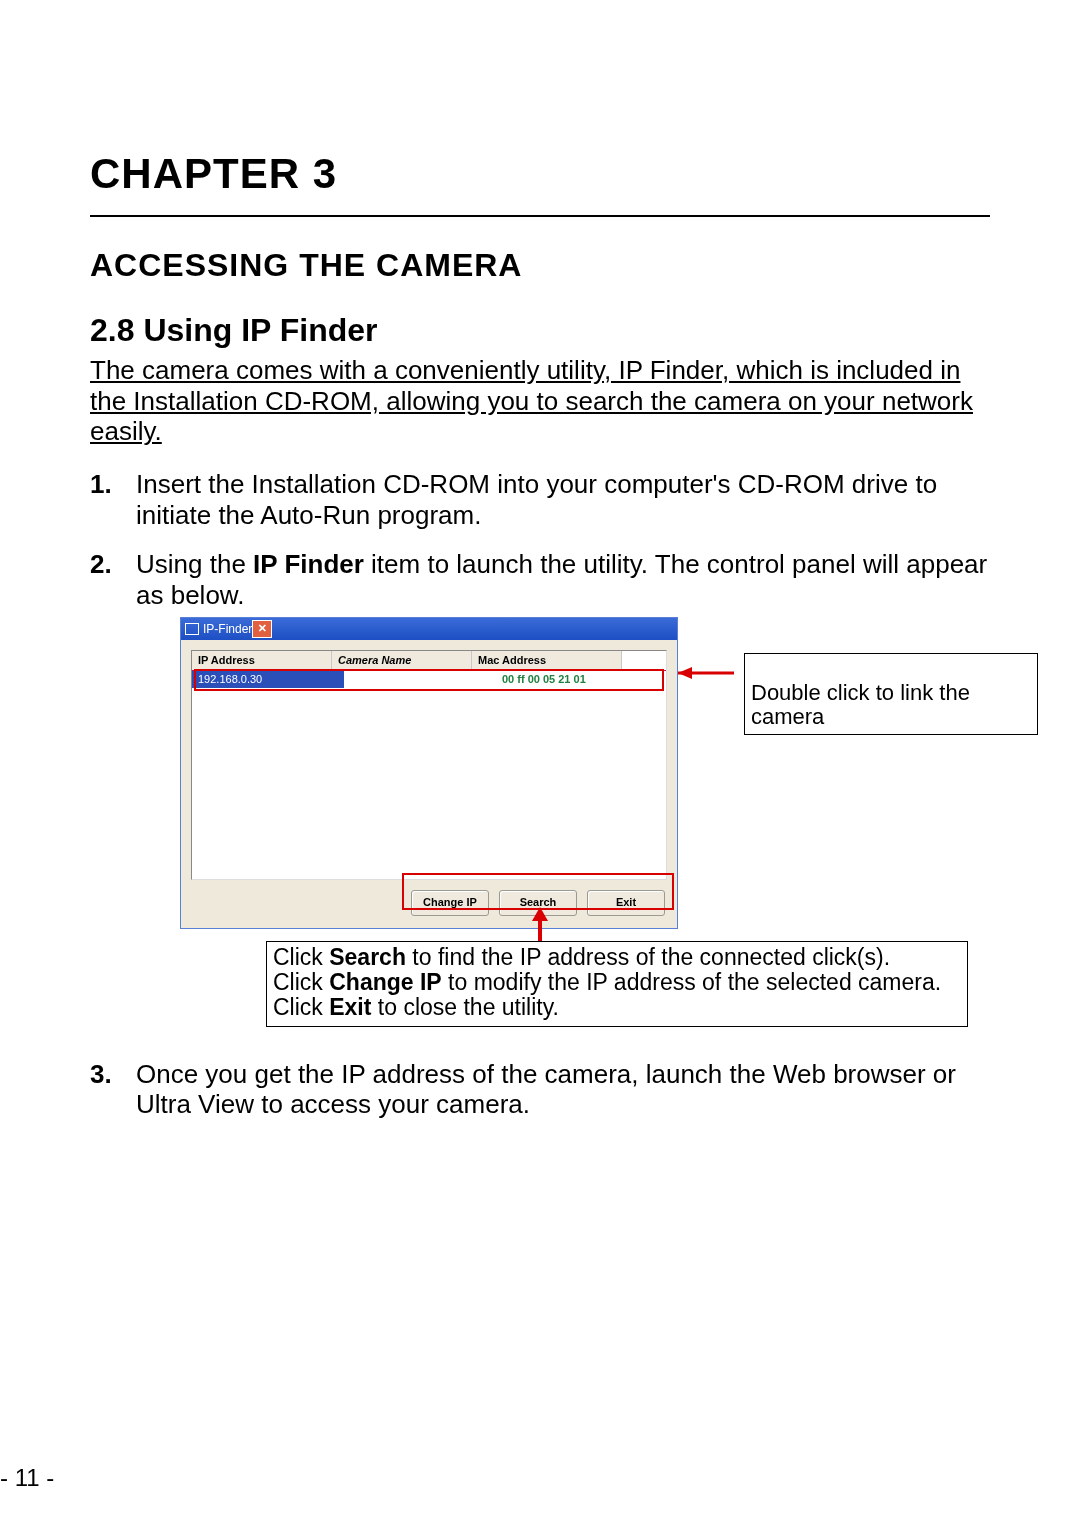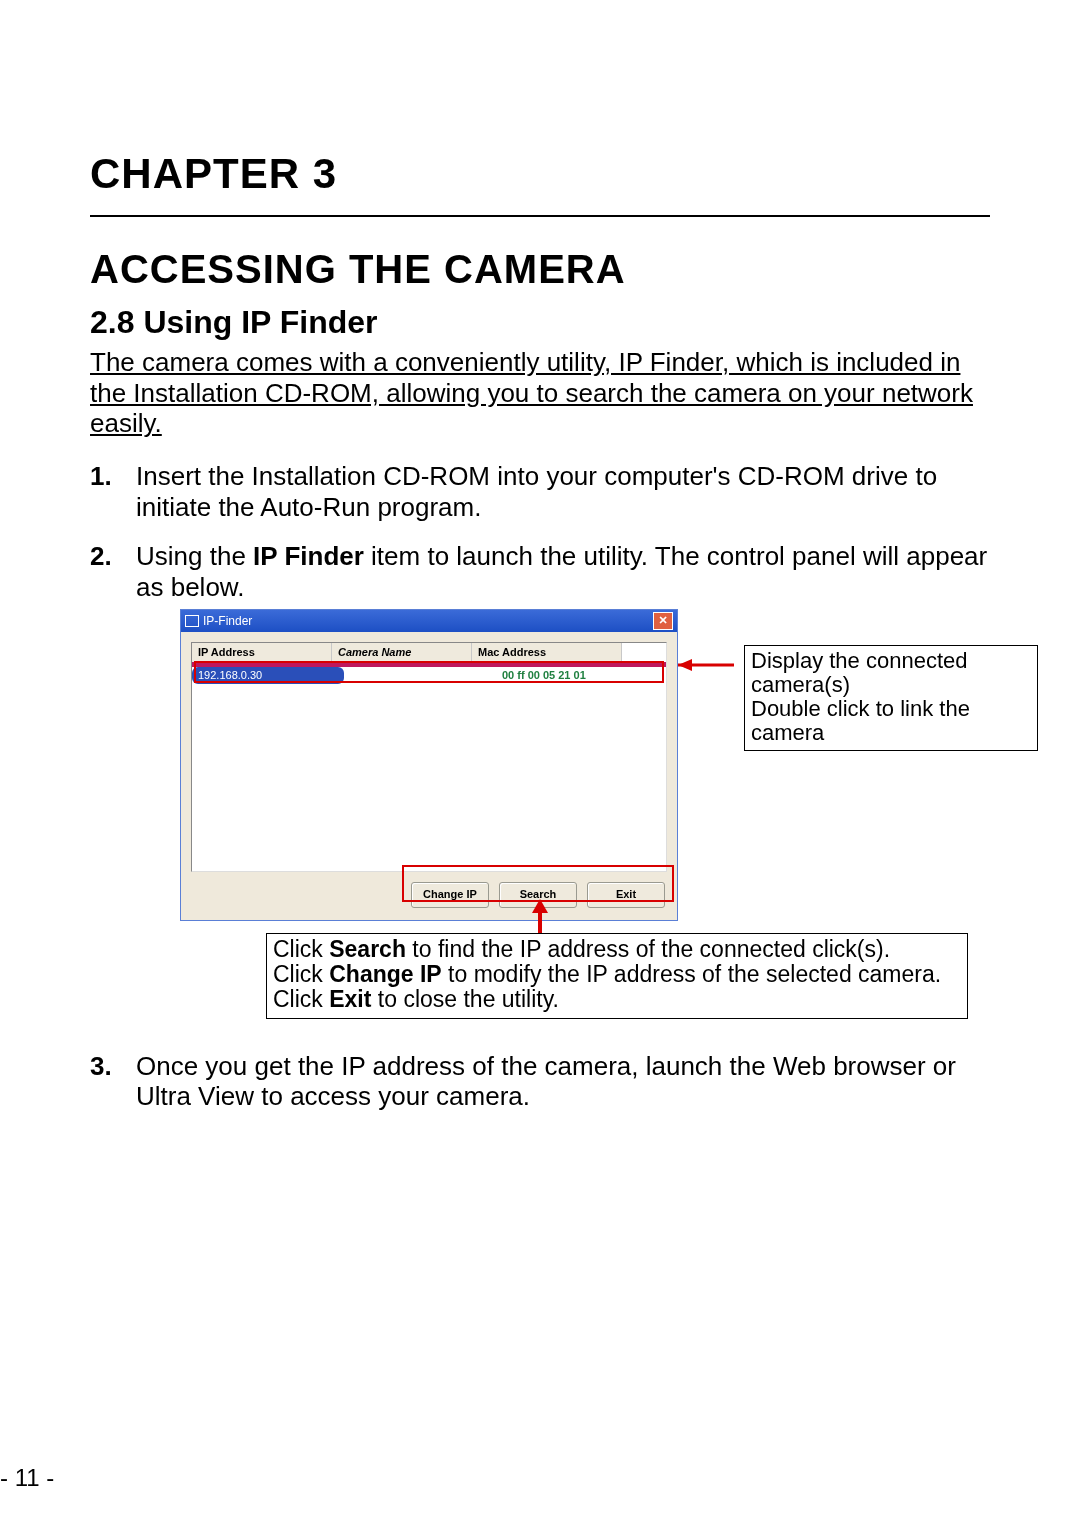--- a/index.html
+++ b/index.html
@@ -17,24 +17,24 @@
   }
   .chapter-heading {
     font-size: 42px;
     font-weight: bold;
     letter-spacing: 1px;
     border-bottom: 2px solid #000;
     padding-bottom: 17px;
     margin-bottom: 30px;
   }
   .chapter-title {
-    font-size: 40px;
+    font-size: 32px;
     font-weight: bold;
     letter-spacing: 1px;
-    margin-bottom: 12px;
+    margin-bottom: 28px;
     font-variant: small-caps;
   }
   .section-heading {
     font-size: 32px;
     font-weight: bold;
     margin-bottom: 6px;
   }
   .body-text {
     font-size: 26px;
     line-height: 1.18;
@@ -82,21 +82,20 @@
     font-family: Tahoma, Arial, sans-serif;
   }
   .titlebar {
     height: 22px;
     background: linear-gradient(#3b6bd8, #1d4fc4);
     display: flex;
     align-items: center;
     padding: 0 4px;
     color: #fff;
     font-size: 12px;
-    justify-content: space-between;
   }
   .titlebar-left {
     display: flex;
     align-items: center;
     gap: 4px;
   }
   .titlebar .ticon {
     width: 12px;
     height: 10px;
     border: 1px solid #fff;
@@ -122,21 +121,21 @@
     background: #fff;
     border-top: 1px solid #888;
     border-left: 1px solid #888;
     border-right: 1px solid #ddd;
     border-bottom: 1px solid #ddd;
     height: 228px;
     position: relative;
   }
   .list-header {
     display: flex;
-    border-bottom: 5px solid #be185d;
+    border-bottom: 1px solid #be185d;
   }
   .list-header div {
     font-size: 11px;
     font-weight: bold;
     padding: 3px 6px;
     background: #efeadd;
     border-right: 1px solid #c8c8c8;
     box-sizing: border-box;
   }
   .col-ip { width: 140px; }
@@ -144,21 +143,20 @@
   .col-mac { width: 150px; }
   .list-row {
     display: flex;
     font-size: 11px;
   }
   .list-row .cell-ip {
     width: 140px;
     padding: 2px 6px;
     color: #fff;
     background: #2a4fb9;
-    border-radius: 6px;
   }
   .list-row .cell-name {
     width: 140px;
     padding: 2px 6px;
   }
   .list-row .cell-mac {
     width: 150px;
     padding: 2px 6px;
     color: #208040;
     font-weight: bold;
@@ -291,21 +289,21 @@
         </div>
 
         <div style="position:absolute; left:350px; top:290px;">
           <svg width="20" height="40">
             <polygon points="10,0 2,14 18,14" fill="#d80000"></polygon>
             <rect x="8" y="12" width="4" height="28" fill="#d80000"></rect>
           </svg>
         </div>
 
         <div class="callout callout-right">
-          <span>Display the connected camera(s)</span><br>
+          <br>
           <span>Double click to link the camera</span>
         </div>
 
         <div class="callout callout-bottom">
           <span>Click </span><b>Search</b><span> to find the IP address of the connected click(s).</span><br>
           <span>Click </span><b>Change IP</b><span> to modify the IP address of the selected camera.</span><br>
           <span>Click </span><b>Exit</b><span> to close the utility.</span>
         </div>
       </div>
     </li>

